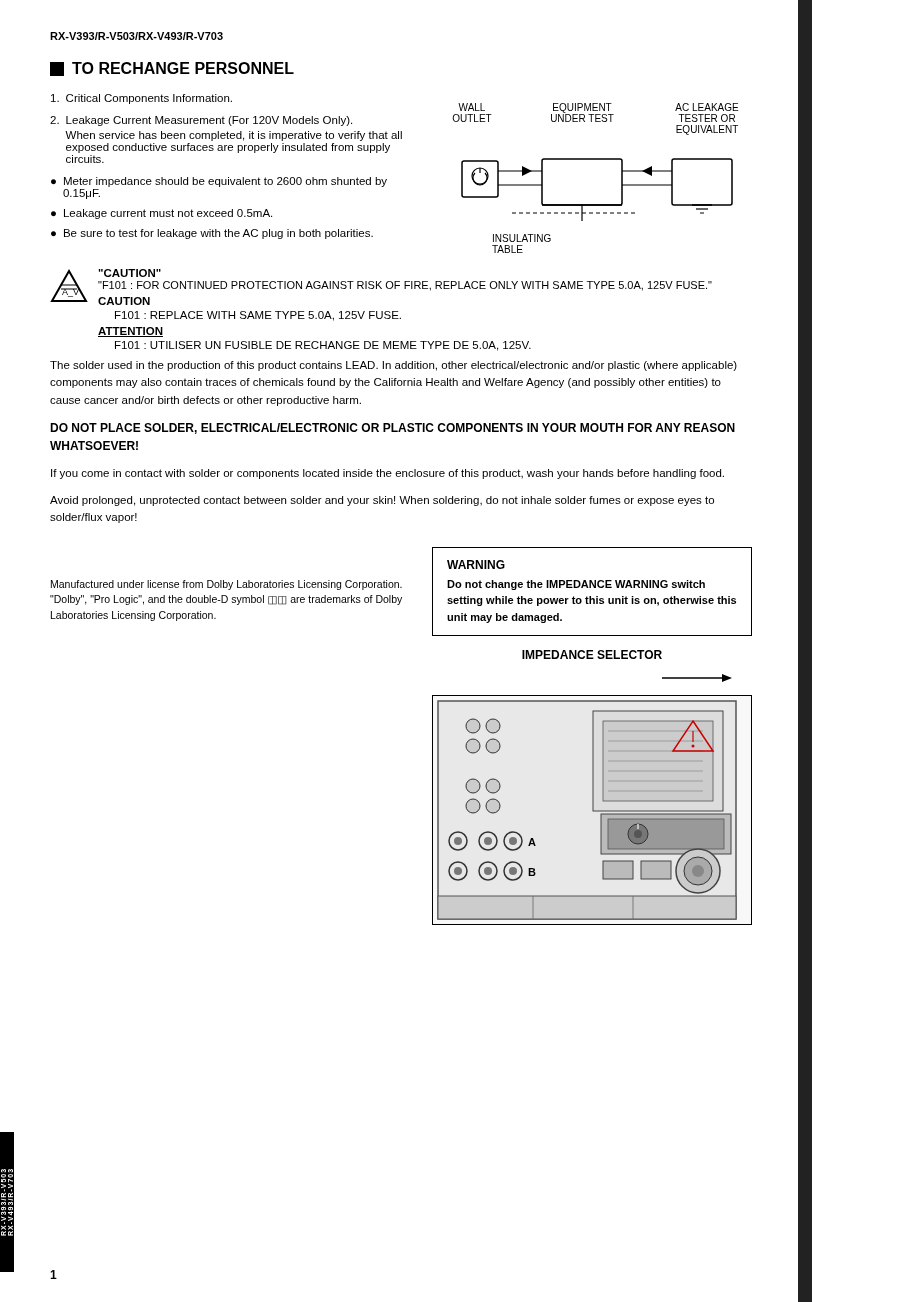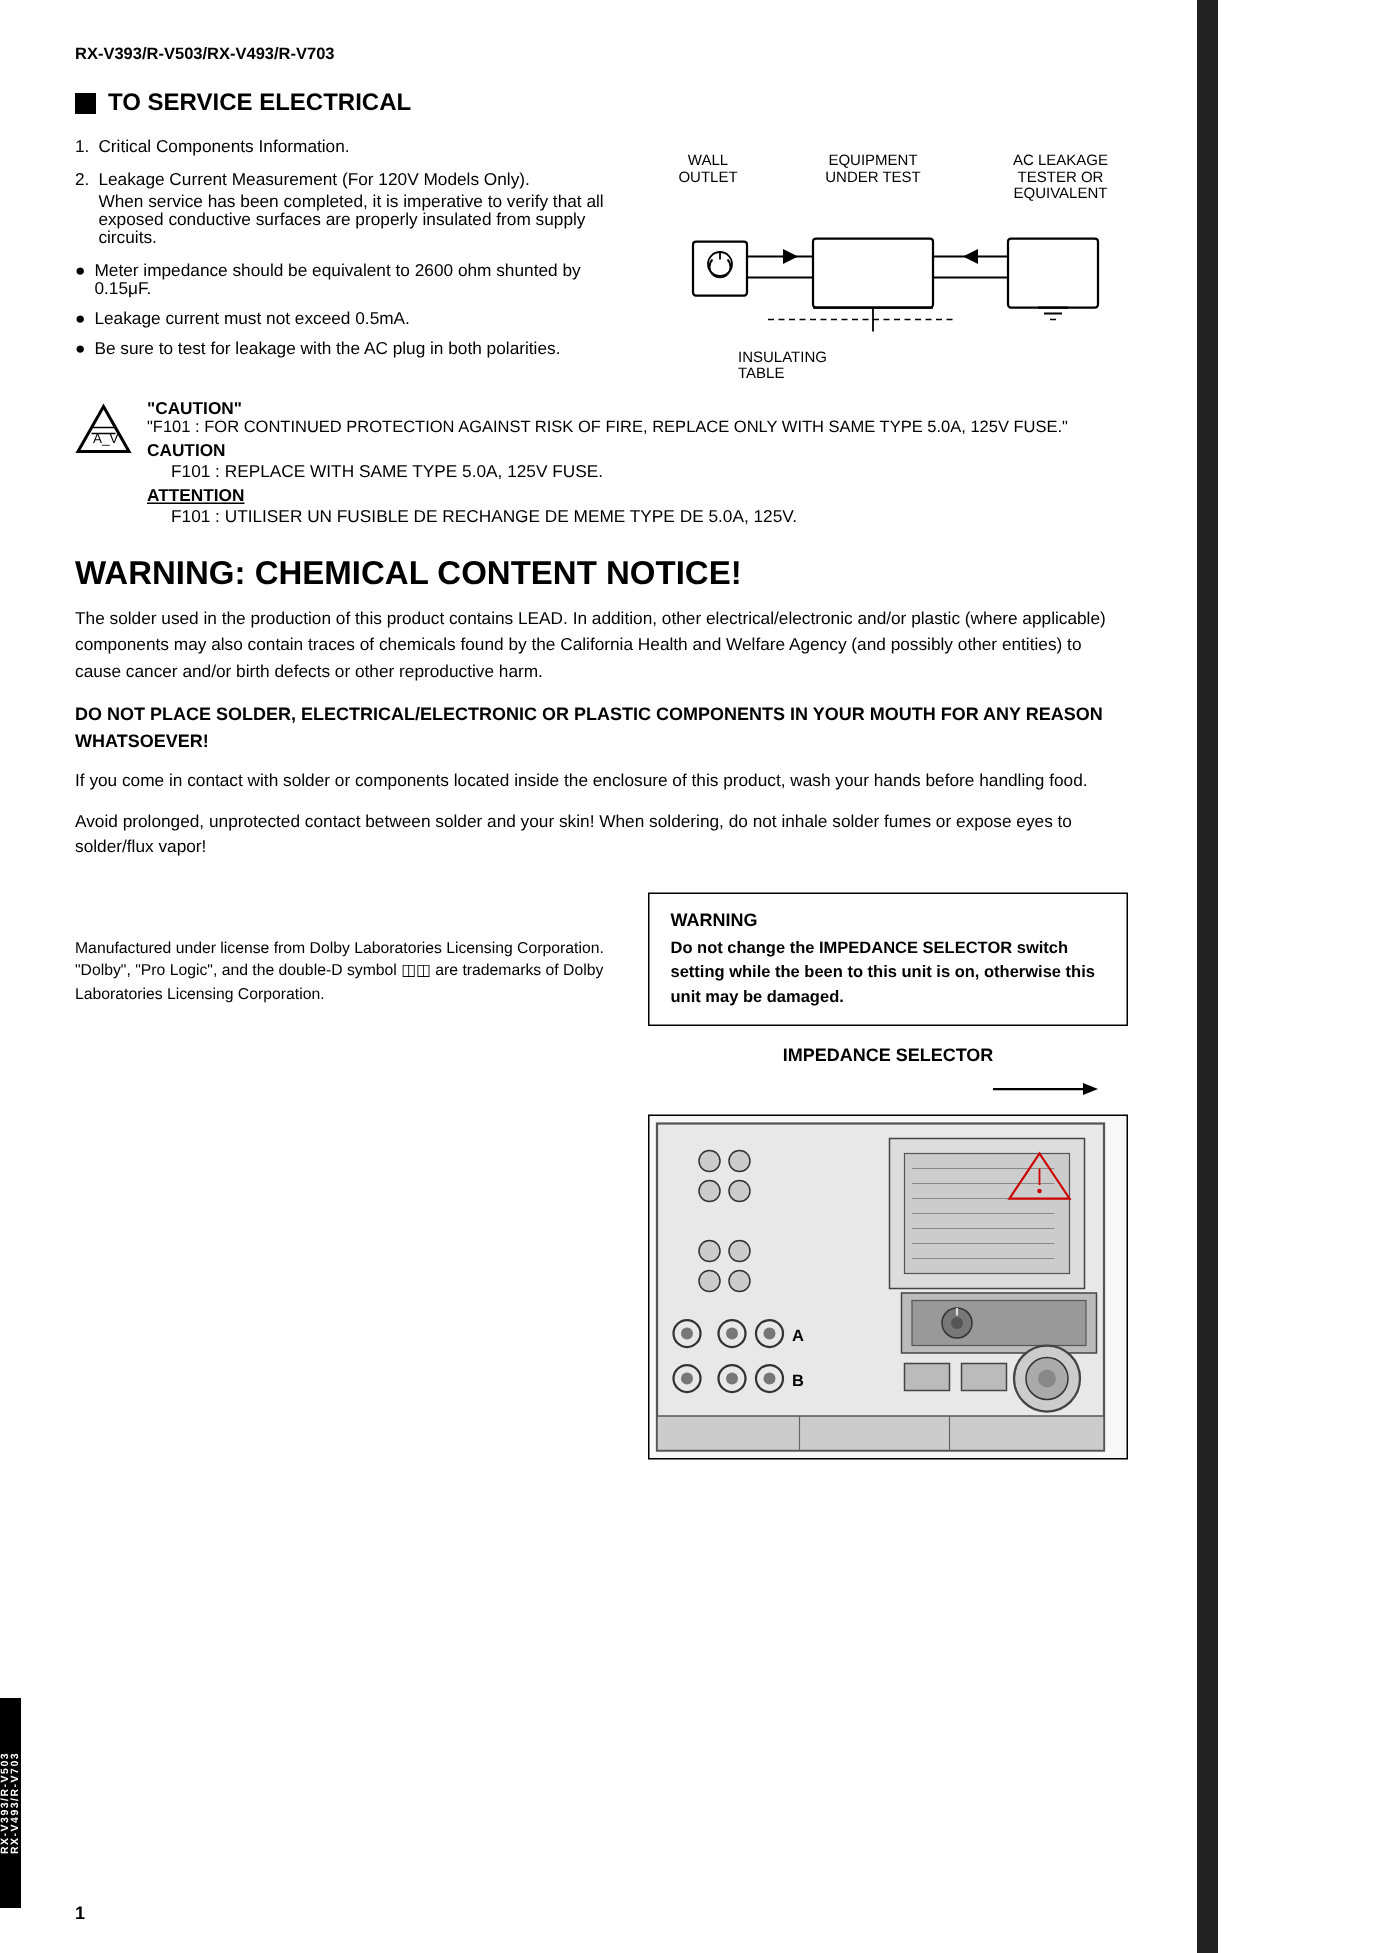--- a/index.html
+++ b/index.html
@@ -228,21 +228,21 @@
 <div class="page">
 
   <div class="right-border-bar"></div>
 
   <div class="side-label">RX-V393/R-V503<br>RX-V493/R-V703</div>
 
   <div class="model-number">RX-V393/R-V503/RX-V493/R-V703</div>
 
   <div class="section-title">
     <span class="black-square"></span>
-    <span>TO SERVICE ELECTRICAL</span>
+    <span>TO RECHANGE PERSONNEL</span>
   </div>
 
   <div class="top-section">
     <div class="left-content">
 
       <div class="numbered-item">
         <span class="num">1.</span>
         <div>
           <div>Critical Components Information.</div>
         </div>
@@ -335,35 +335,34 @@
         </div>
 
         <div class="attention-label" style="margin-top:4px;">ATTENTION</div>
         <div class="indent-row">
           <span>F101   : UTILISER UN FUSIBLE DE RECHANGE DE MEME TYPE DE 5.0A, 125V.</span>
         </div>
       </div>
     </div>
   </div>
 
-  <div class="warning-title">WARNING: CHEMICAL CONTENT NOTICE!</div>
   <div class="warning-body">The solder used in the production of this product contains LEAD. In addition, other electrical/electronic and/or plastic (where applicable) components may also contain traces of chemicals found by the California Health and Welfare Agency (and possibly other entities) to cause cancer and/or birth defects or other reproductive harm.</div>
   <div class="warning-caps">DO NOT PLACE SOLDER, ELECTRICAL/ELECTRONIC OR PLASTIC COMPONENTS IN YOUR MOUTH FOR ANY REASON WHATSOEVER!</div>
   <div class="warning-body">If you come in contact with solder or components located inside the enclosure of this product, wash your hands before handling food.</div>
   <div class="warning-body">Avoid prolonged, unprotected contact between solder and your skin! When soldering, do not inhale solder fumes or expose eyes to solder/flux vapor!</div>
 
   <div class="bottom-section">
     <div class="bottom-left">
       <div class="dolby-note">Manufactured under license from Dolby Laboratories Licensing Corporation. "Dolby", "Pro Logic", and the double-D symbol ◫◫ are trademarks of Dolby Laboratories Licensing Corporation.</div>
     </div>
     <div class="bottom-right">
 
       <div class="warning-box">
         <div class="warning-box-title">WARNING</div>
-        <div class="warning-box-body">Do not change the IMPEDANCE SELECTOR switch setting while the been to this unit is on, otherwise this unit may be damaged.</div>
+        <div class="warning-box-body">Do not change the IMPEDANCE WARNING switch setting while the power to this unit is on, otherwise this unit may be damaged.</div>
       </div>
 
       <div class="impedance-title">IMPEDANCE SELECTOR</div>
 
       <div style="position:relative;width:100%;margin-bottom:4px;">
         <svg width="320" height="20" viewBox="0 0 320 20">
           <line x1="230" y1="10" x2="290" y2="10" stroke="#000" stroke-width="1.5"></line>
           <polygon points="290,6 300,10 290,14" fill="#000"></polygon>
         </svg>
       </div>

